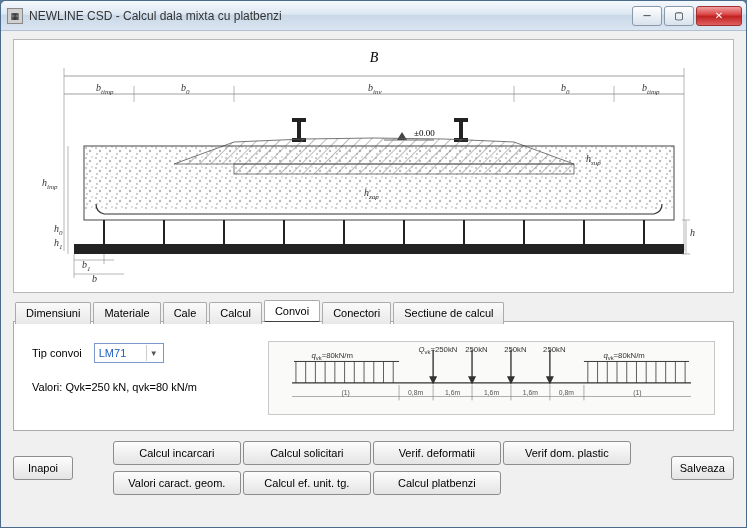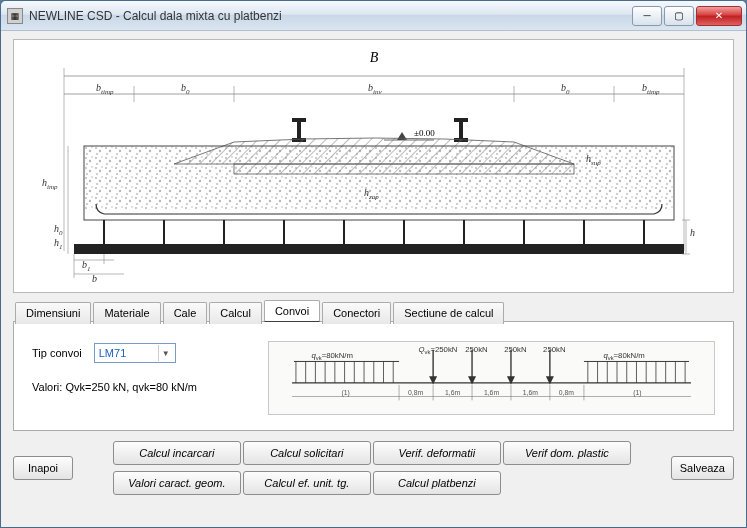--- a/index.html
+++ b/index.html
@@ -112,21 +112,21 @@
     flex-direction: column;
     gap: 18px;
     width: 220px;
     padding-top: 2px;
   }
   .row { display: flex; align-items: center; gap: 12px; }
   .combo {
     border: 1px solid #7a99c9;
     background: #fff;
     height: 20px;
-    width: 82px;
+    width: 70px;
     display: flex;
     align-items: center;
     padding: 0 2px 0 4px;
     color: #2060c0;
     font-size: 11px;
   }
   .combo .arrow {
     margin-left: auto;
     width: 15px; height: 16px;
     border-left: 1px solid #ccc;
@@ -155,21 +155,20 @@
     text-align: center;
     min-width: 60px;
   }
   .btn-grid {
     display: grid;
     grid-template-columns: repeat(4, 128px);
     grid-template-rows: repeat(2, auto);
     gap: 6px 2px;
     flex: 1;
     justify-content: center;
-    font-style: italic;
   }
   .btn-grid .btn { min-width: 128px; }
   
   svg.top-diagram { width: 680px; height: 240px; }
   svg.load-svg { position: absolute; inset: 0; width: 100%; height: 100%; }
 </style>
 </head>
 <body>
 
 <div class="window">

